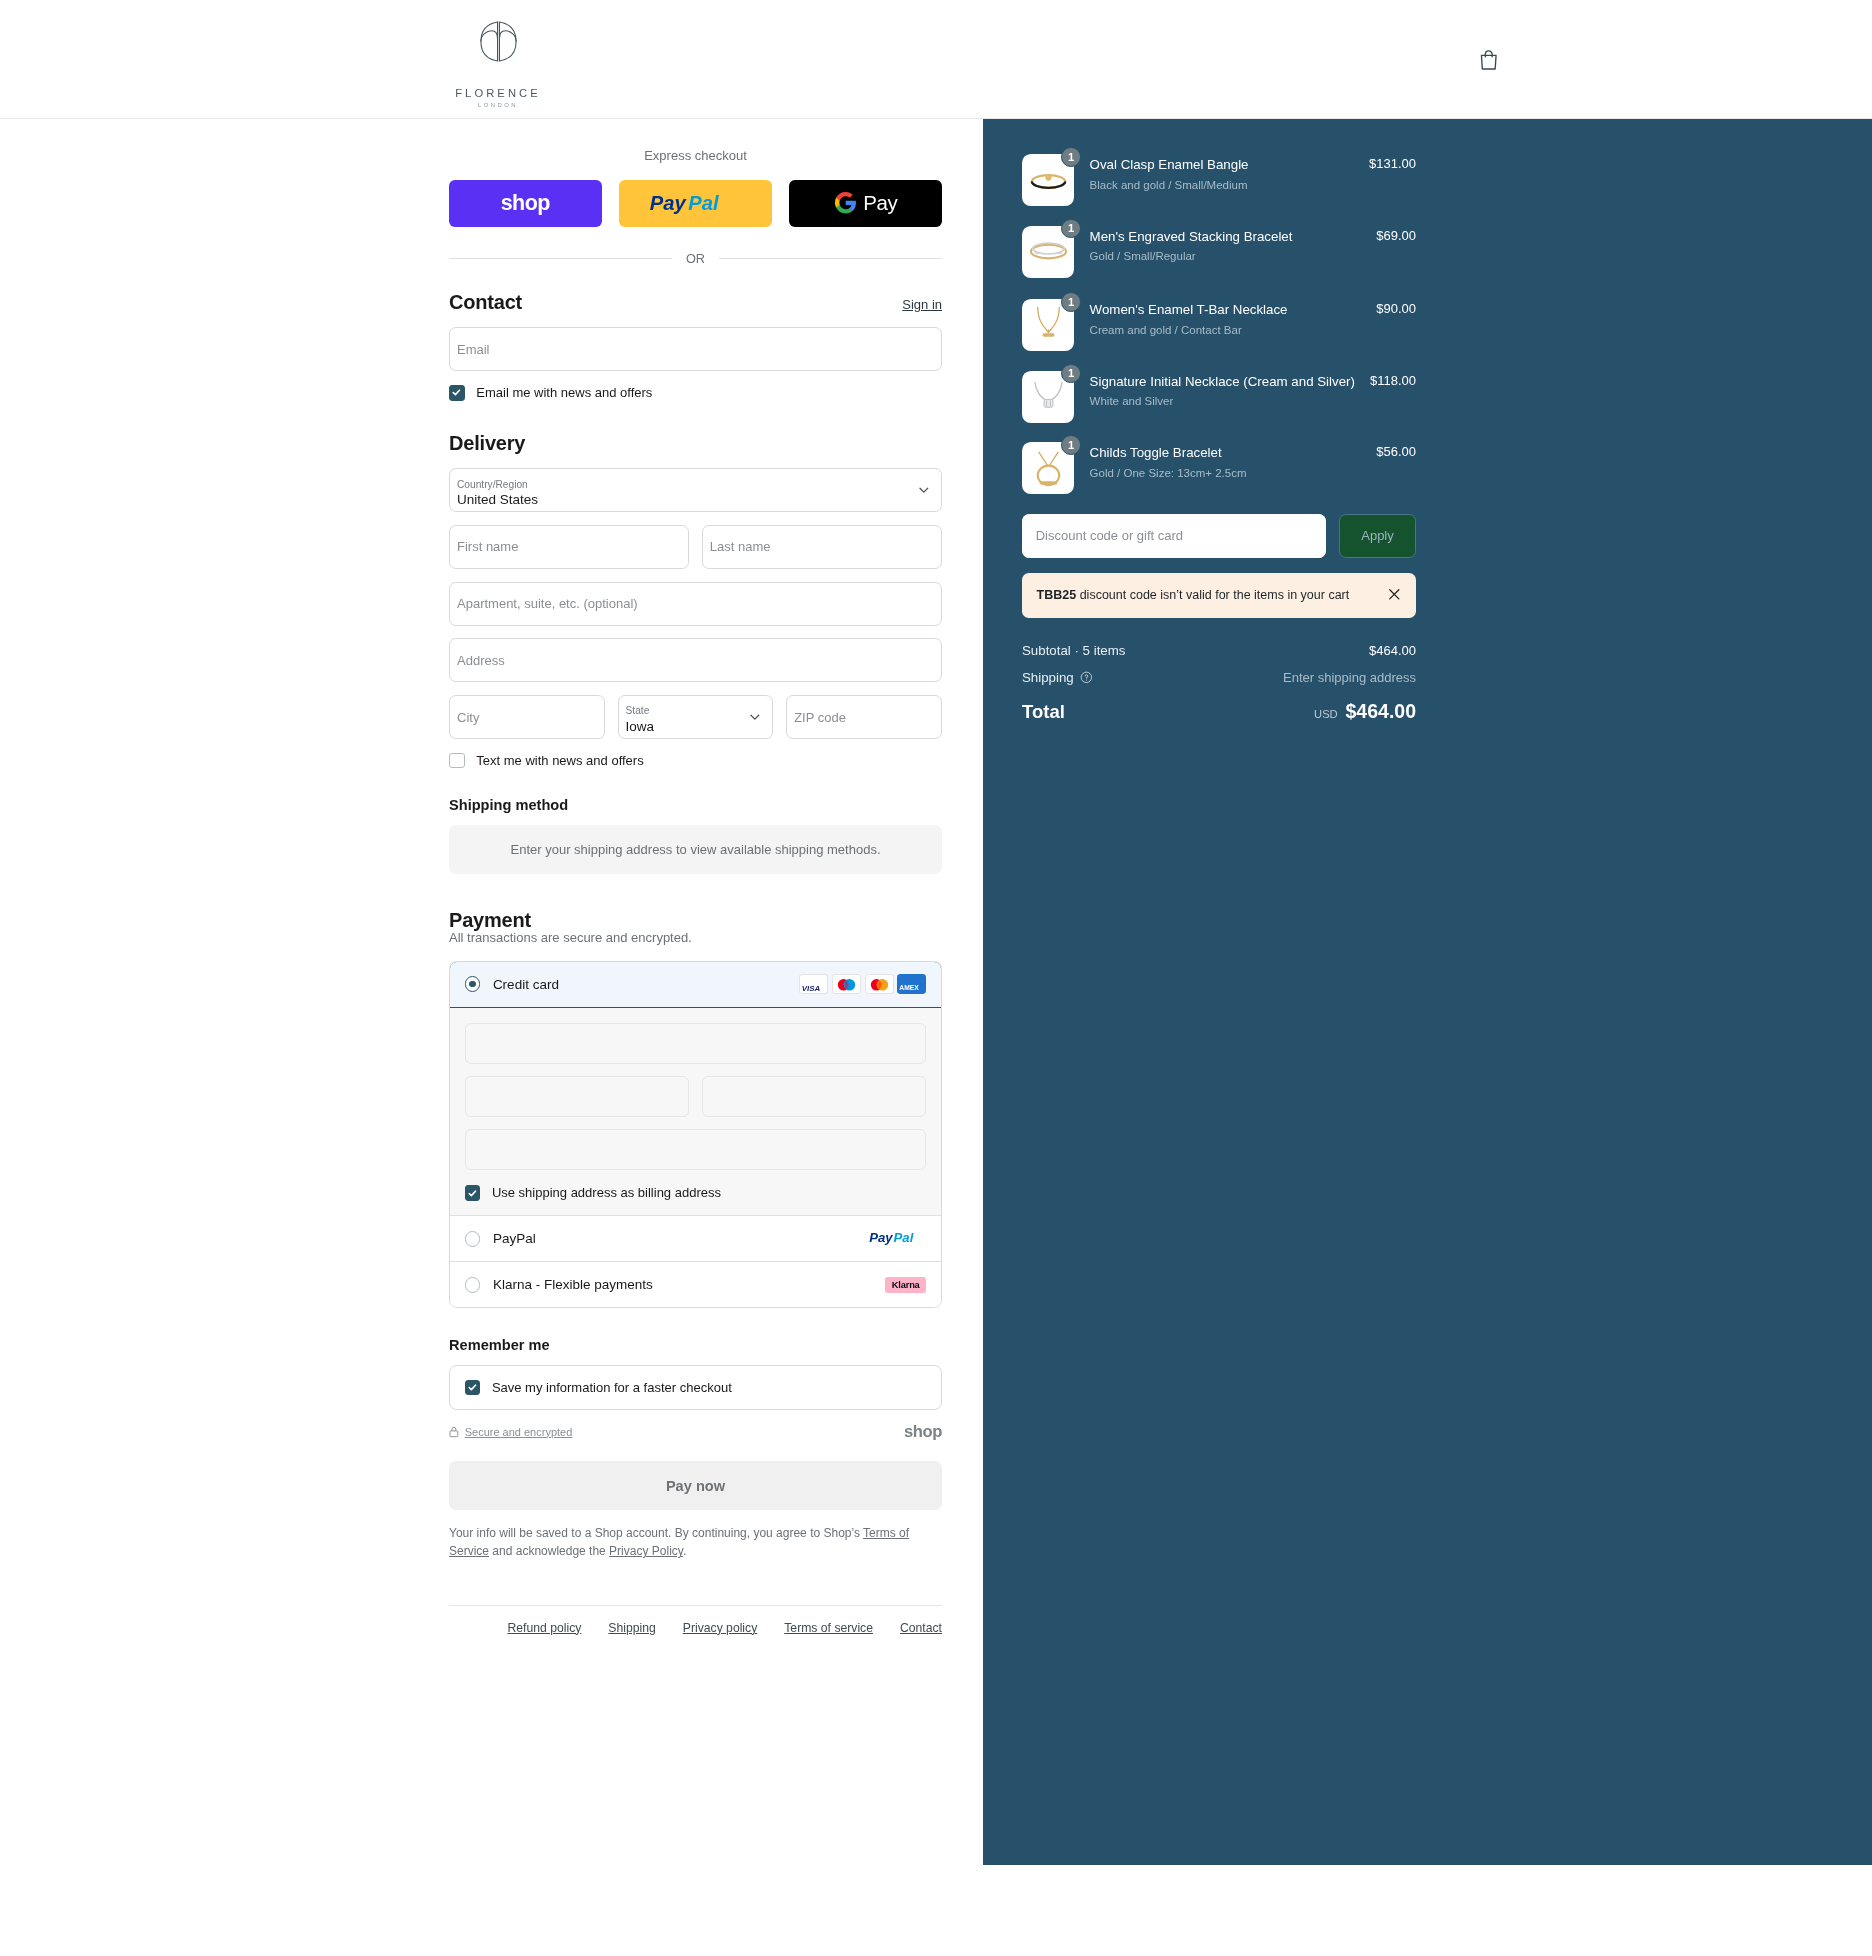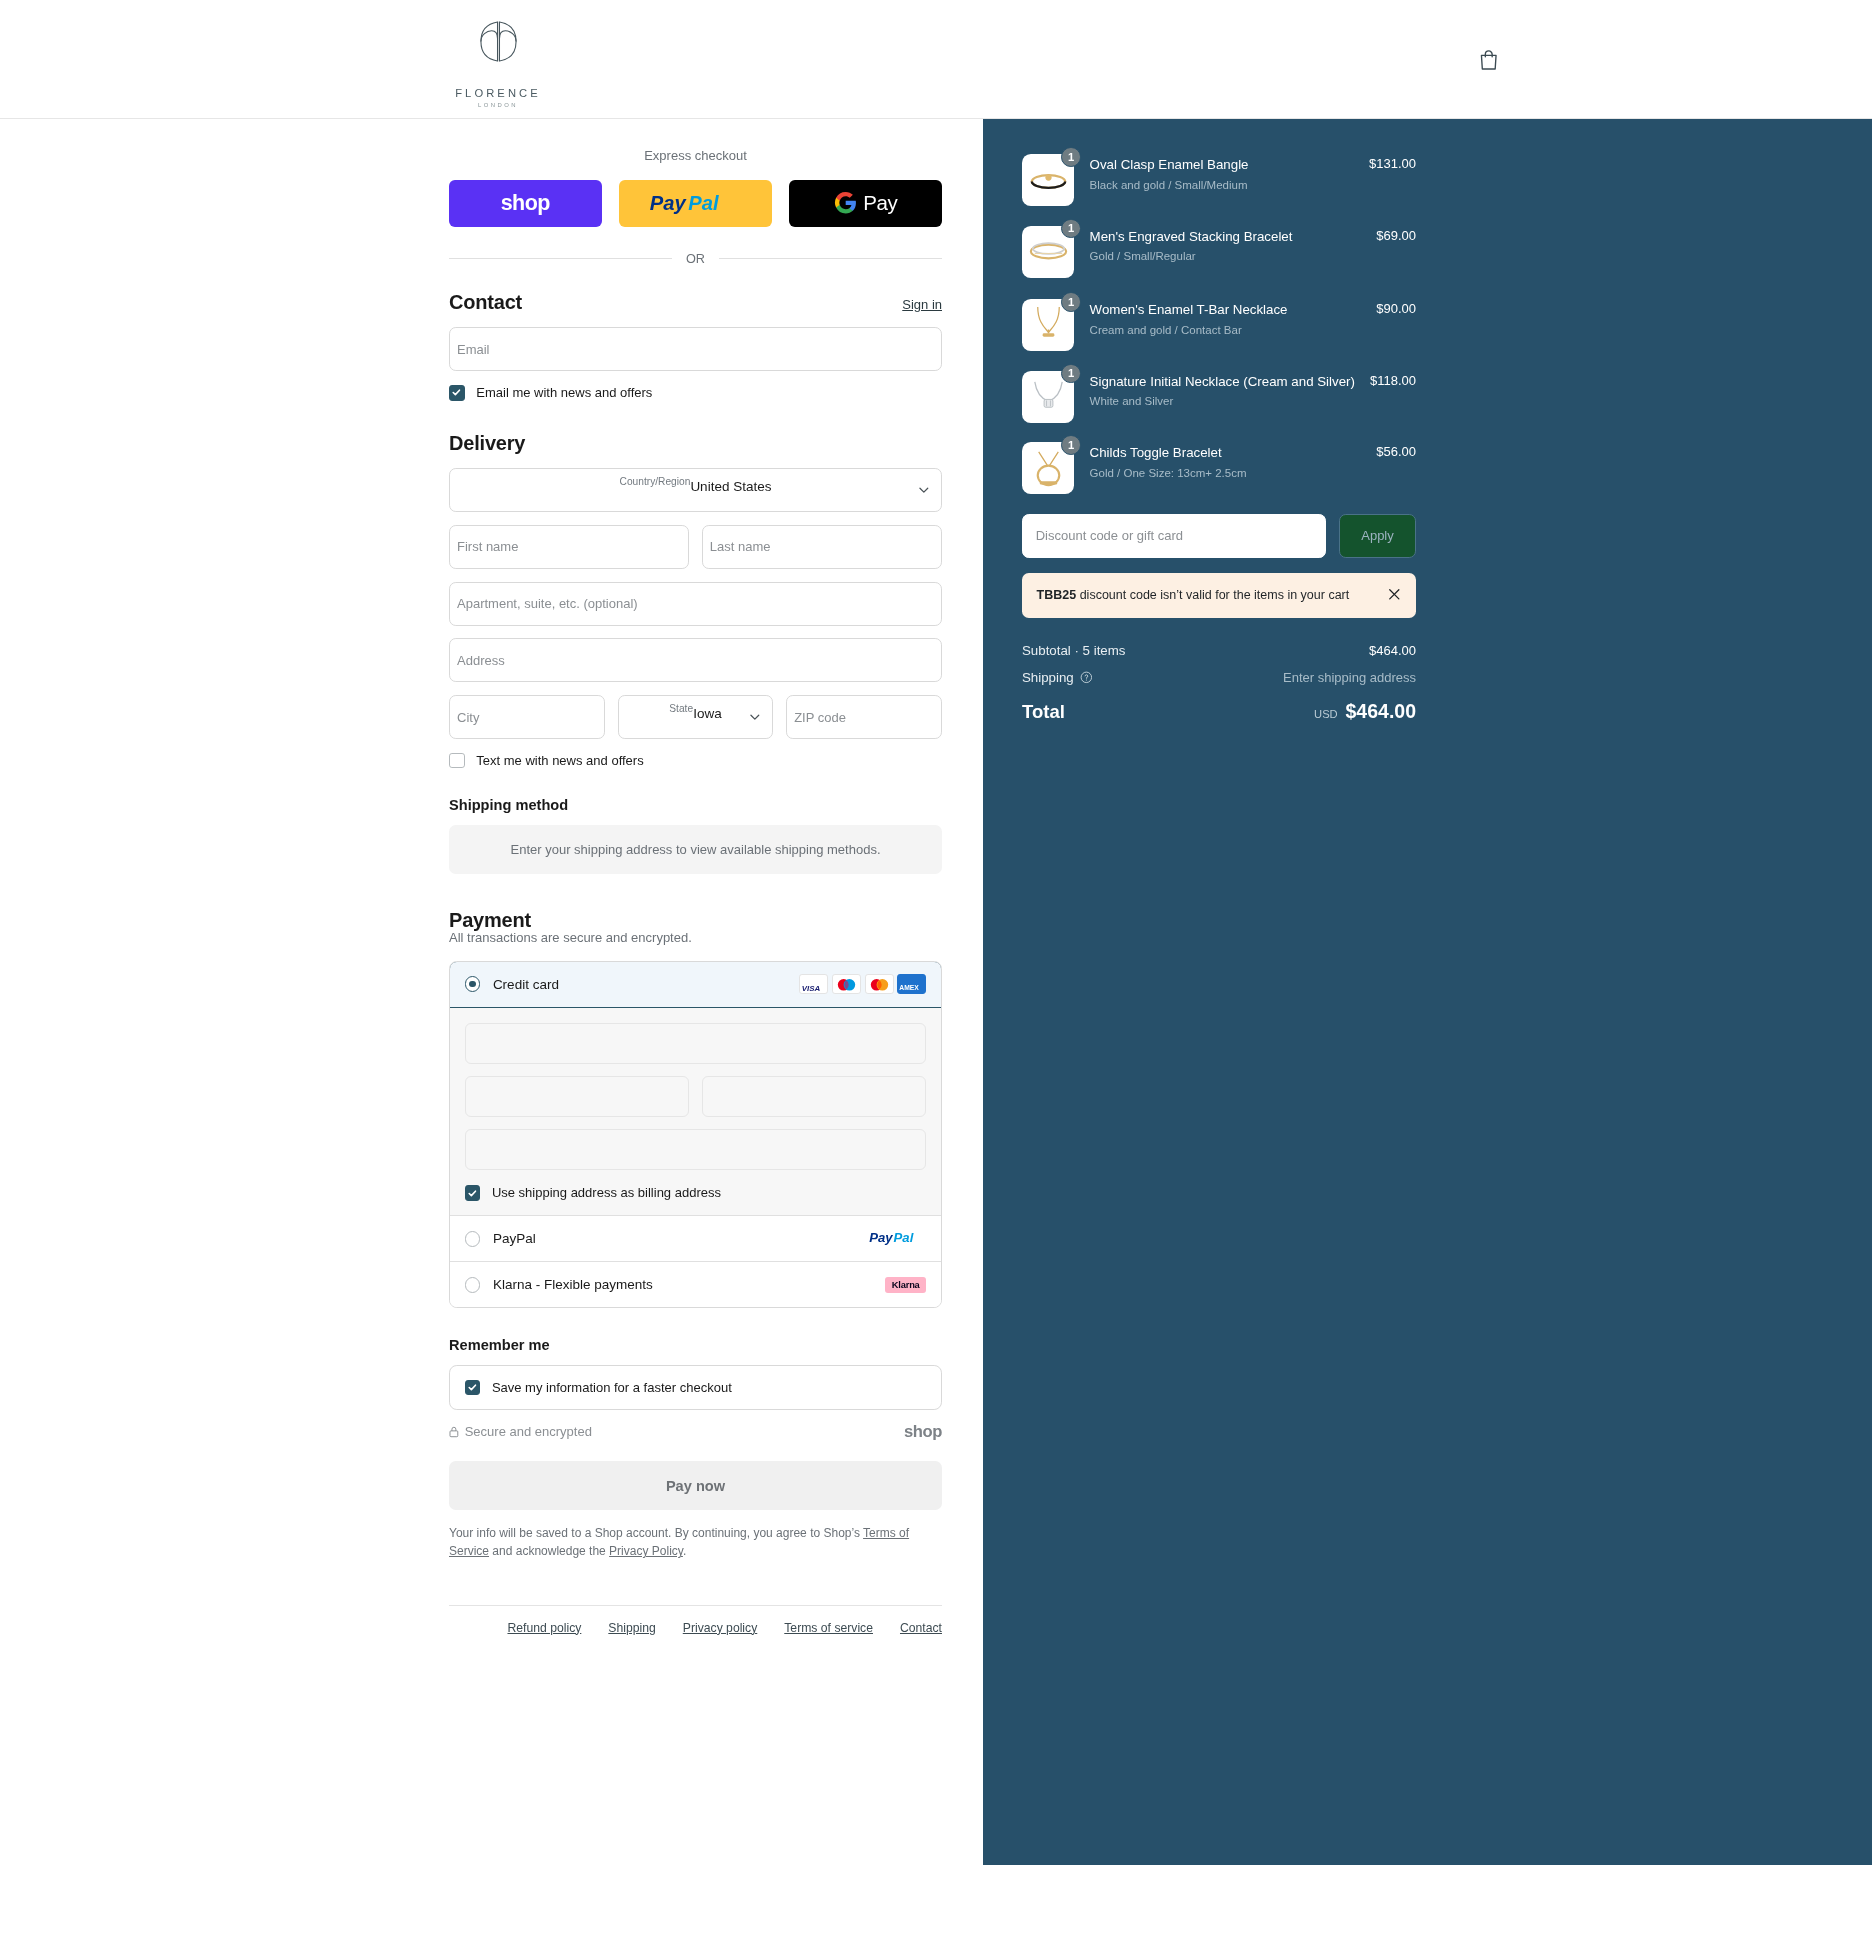--- a/index.html
+++ b/index.html
@@ -93,21 +93,21 @@
   }
   .sec-sub { font-size: 13px; color: #6b7177; margin-bottom: 13.7px; margin-top: -5.9px; }
 
   
   .field {
     position: relative; height: 44px; border: 1px solid #d9d9d9;
     border-radius: 6.8px; background: #fff; display: flex; align-items: center;
     padding: 0 7px; cursor: text;
   }
   .field .ph { font-size: 13px; color: #8b8f93; }
-  .field.sel { cursor: pointer; padding-top: 7.8px; 
+  .field.sel { cursor: pointer; padding-top: 7.8px; flex-direction: column;
                align-items: flex-start; justify-content: center; }
   .field.sel .mini { font-size: 10.2px; color: #737a80; line-height: 1.05; }
   .field.sel .val  { font-size: 13.5px; color: #1a1a1a; line-height: 1.3; margin-top: 1px; }
   .chev {
     position: absolute; right: 11.7px; top: 50%; transform: translateY(-50%);
     width: 11.7px; height: 11.7px;
   }
   .help-ic { position: absolute; right: 11.7px; top: 50%; transform: translateY(-50%); }
   .row { display: flex; gap: 12.7px; margin-top: 12.7px; }
   .row > * { flex: 1; }
@@ -169,21 +169,21 @@
   .remember-head { margin-top: 29px; }
   .remember-box {
     margin-top: 11.7px; border: 1px solid #d9d9d9; border-radius: 7.8px;
     height: 45px; display: flex; align-items: center; padding: 0 14.6px;
   }
   .remember-box .cbrow { margin-top: 0; }
   .secure-row {
     display: flex; align-items: center; justify-content: space-between; margin-top: 11.7px;
   }
   .secure-left { display: flex; align-items: center; gap: 5.9px; }
-  .secure-left span { font-size: 13px; color: #8b8f93; }
+  .secure-left span { font-size: 11px; color: #8b8f93; text-decoration: underline; }
   .shop-wm { font-size: 16.6px; font-weight: 700; color: #7d8287; letter-spacing: -0.4px; }
 
   
   .paynow {
     margin-top: 19.5px; height: 49px; border-radius: 6.8px; background: #f0f0f0;
     border: none; width: 100%; font-size: 14.6px; font-weight: 700; color: #6e7276;
     cursor: pointer; font-family: inherit;
   }
   .legal {
     margin-top: 13.7px; font-size: 12px; color: #6b7177; line-height: 1.55;

